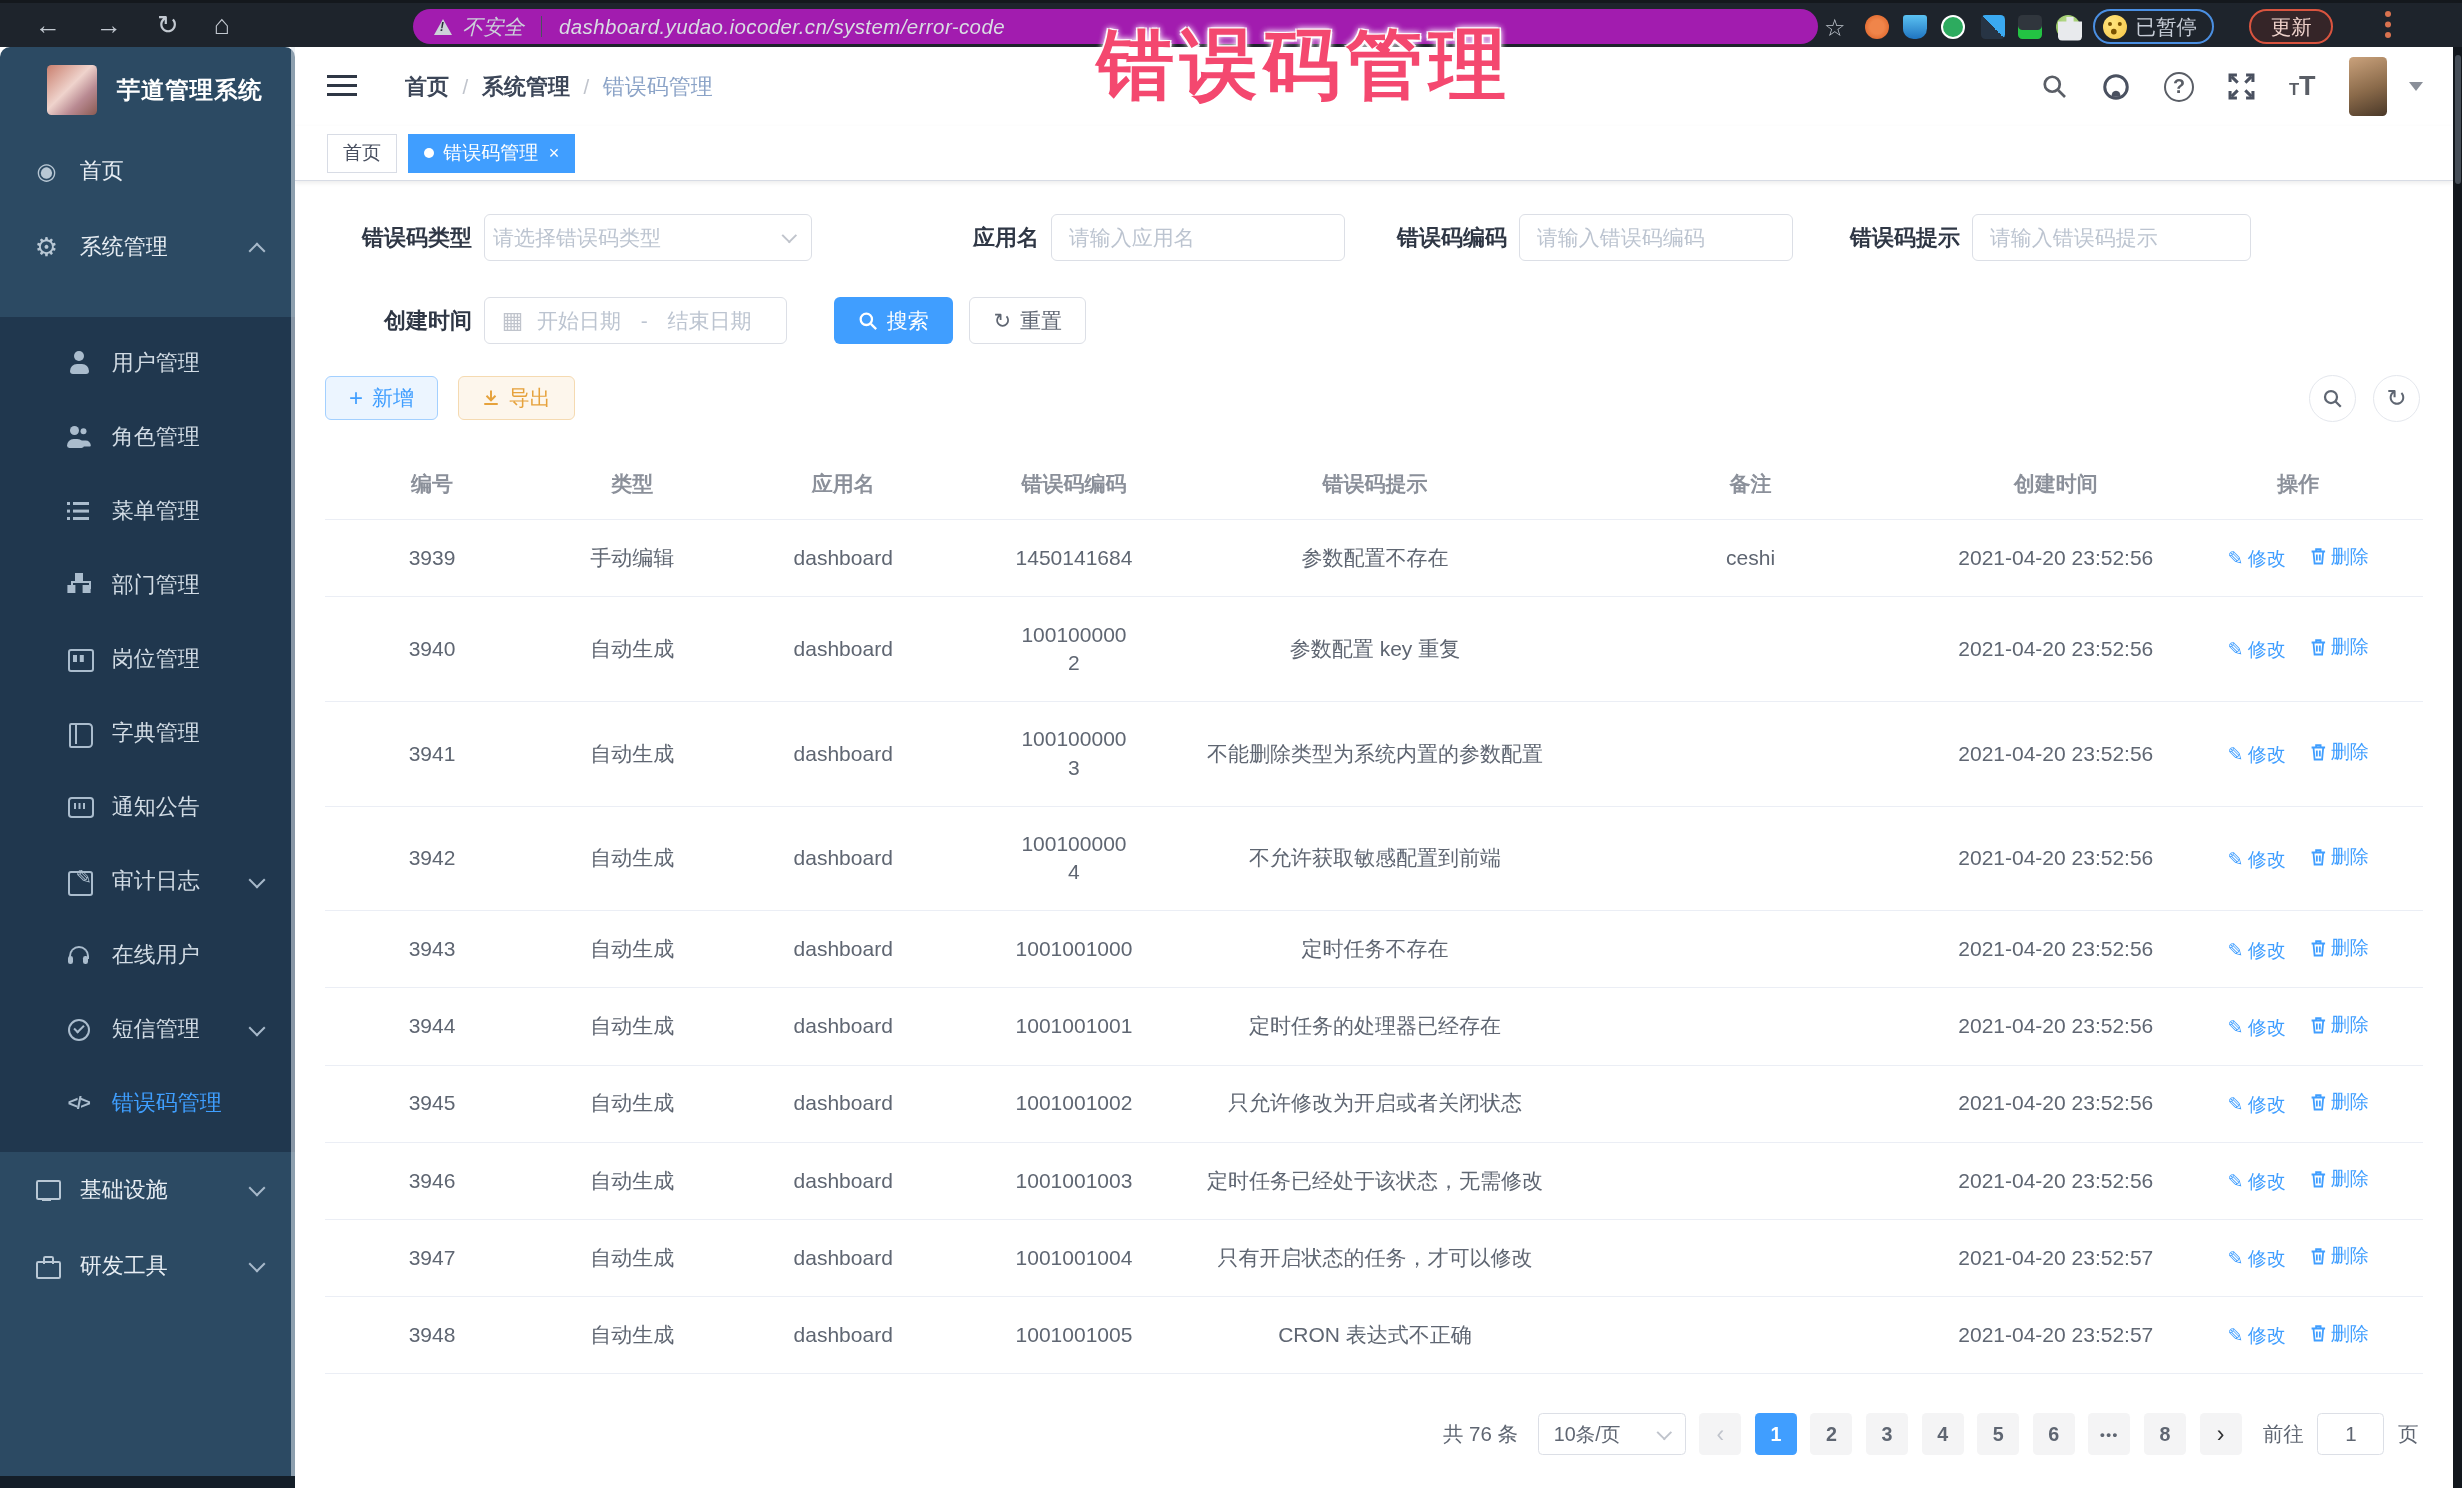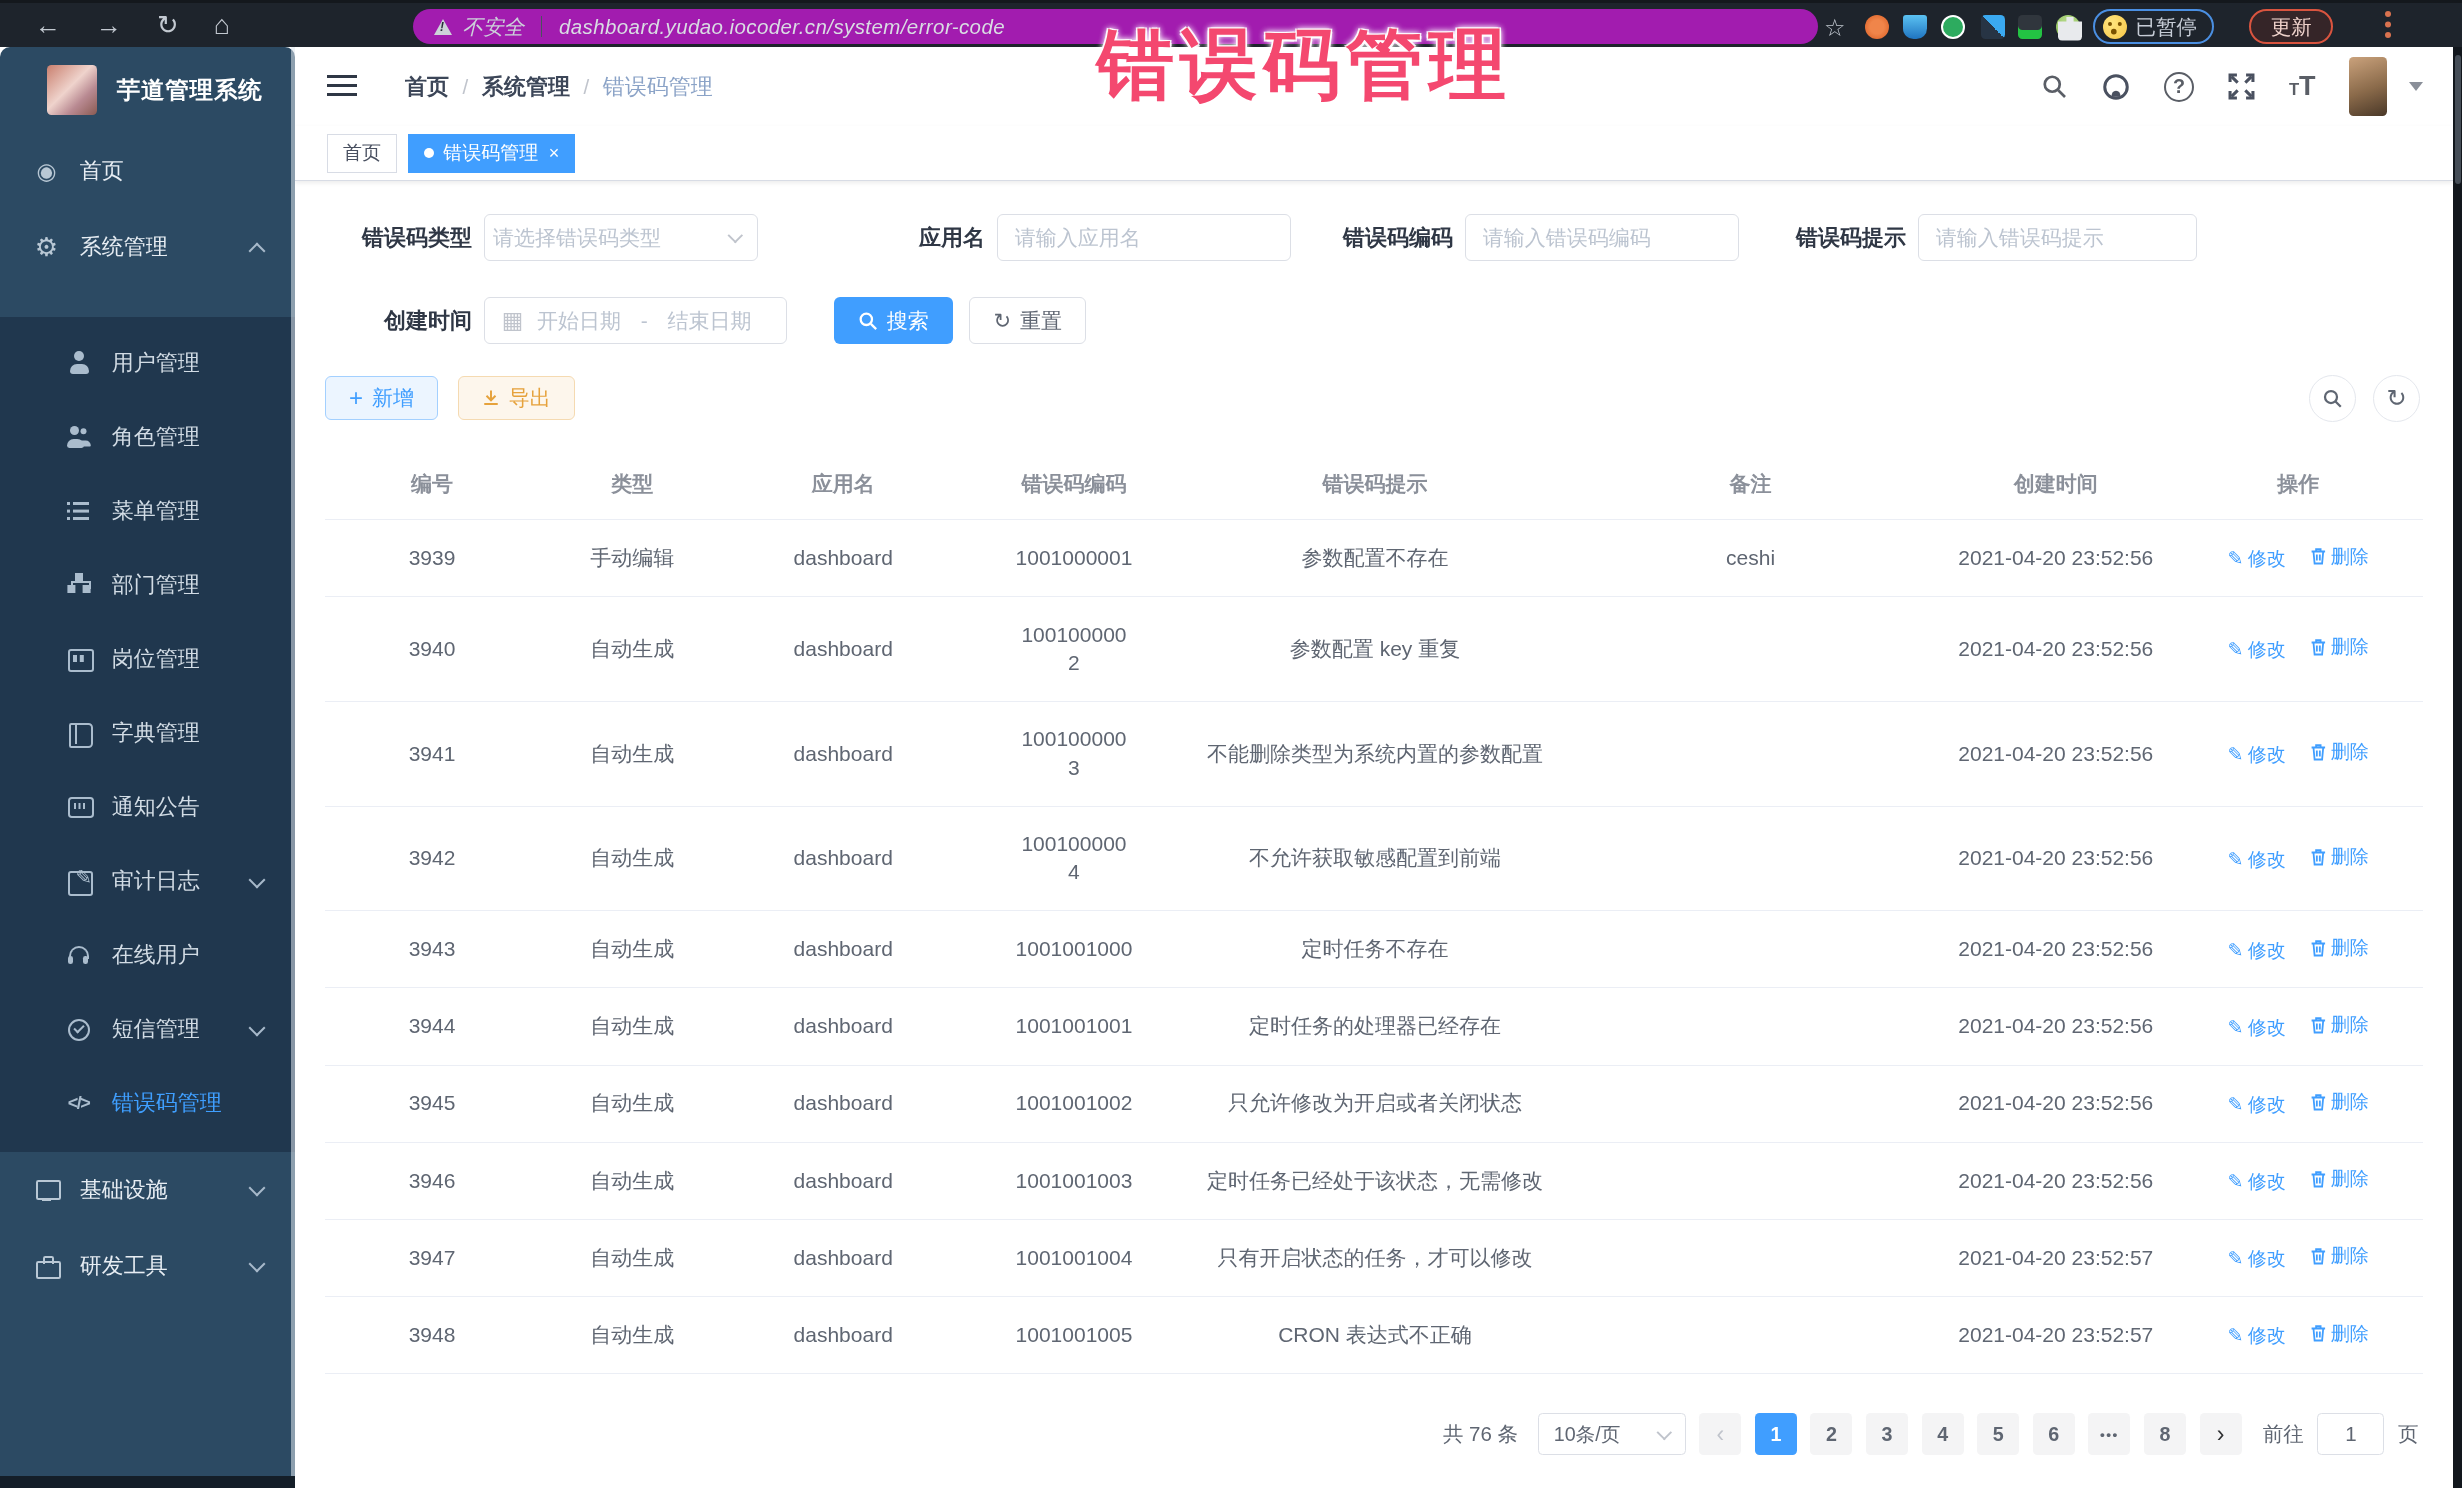--- a/index.html
+++ b/index.html
@@ -310,21 +310,21 @@
       <span class="dot"></span>
       <span>错误码管理</span>
       <span class="close">×</span>
     </span>
   </div>
 
   <div id="content">
 
     <div class="f-row">
       <span class="f-label" style="width:159px;">错误码类型</span>
-      <div class="inp" style="width:274px;justify-content:space-between;padding-left:8px;">
+      <div class="inp" style="width:328px;justify-content:space-between;padding-left:8px;">
         <span class="ph">请选择错误码类型</span>
         <span class="sel-caret"></span>
       </div>
       <span class="f-label" style="width:159px;margin-left:83px;width:156px;">应用名</span>
       <div class="inp" style="width:294px;">
         <input placeholder="请输入应用名" style="">
       </div>
       <span class="f-label" style="width:141px;margin-left:33px;">错误码编码</span>
       <div class="inp" style="width:274px;">
         <input placeholder="请输入错误码编码" style="">
@@ -404,21 +404,21 @@
           <th>创建时间</th>
           <th>操作</th>
         </tr>
       </thead>
       <tbody>
 
           <tr class="table-row">
             <td>3939</td>
             <td>手动编辑</td>
             <td>dashboard</td>
-            <td class="code">1001000001</td>
+            <td class="code">1450141684</td>
             <td>参数配置不存在</td>
             <td>ceshi</td>
             <td>2021-04-20 23:52:56</td>
             <td>
               <a class="op-link" href="#">
                 <span class="oic">✎</span>
                 <span>修改</span>
               </a>
               <a class="op-link" href="#">
                 <span class="oic">

